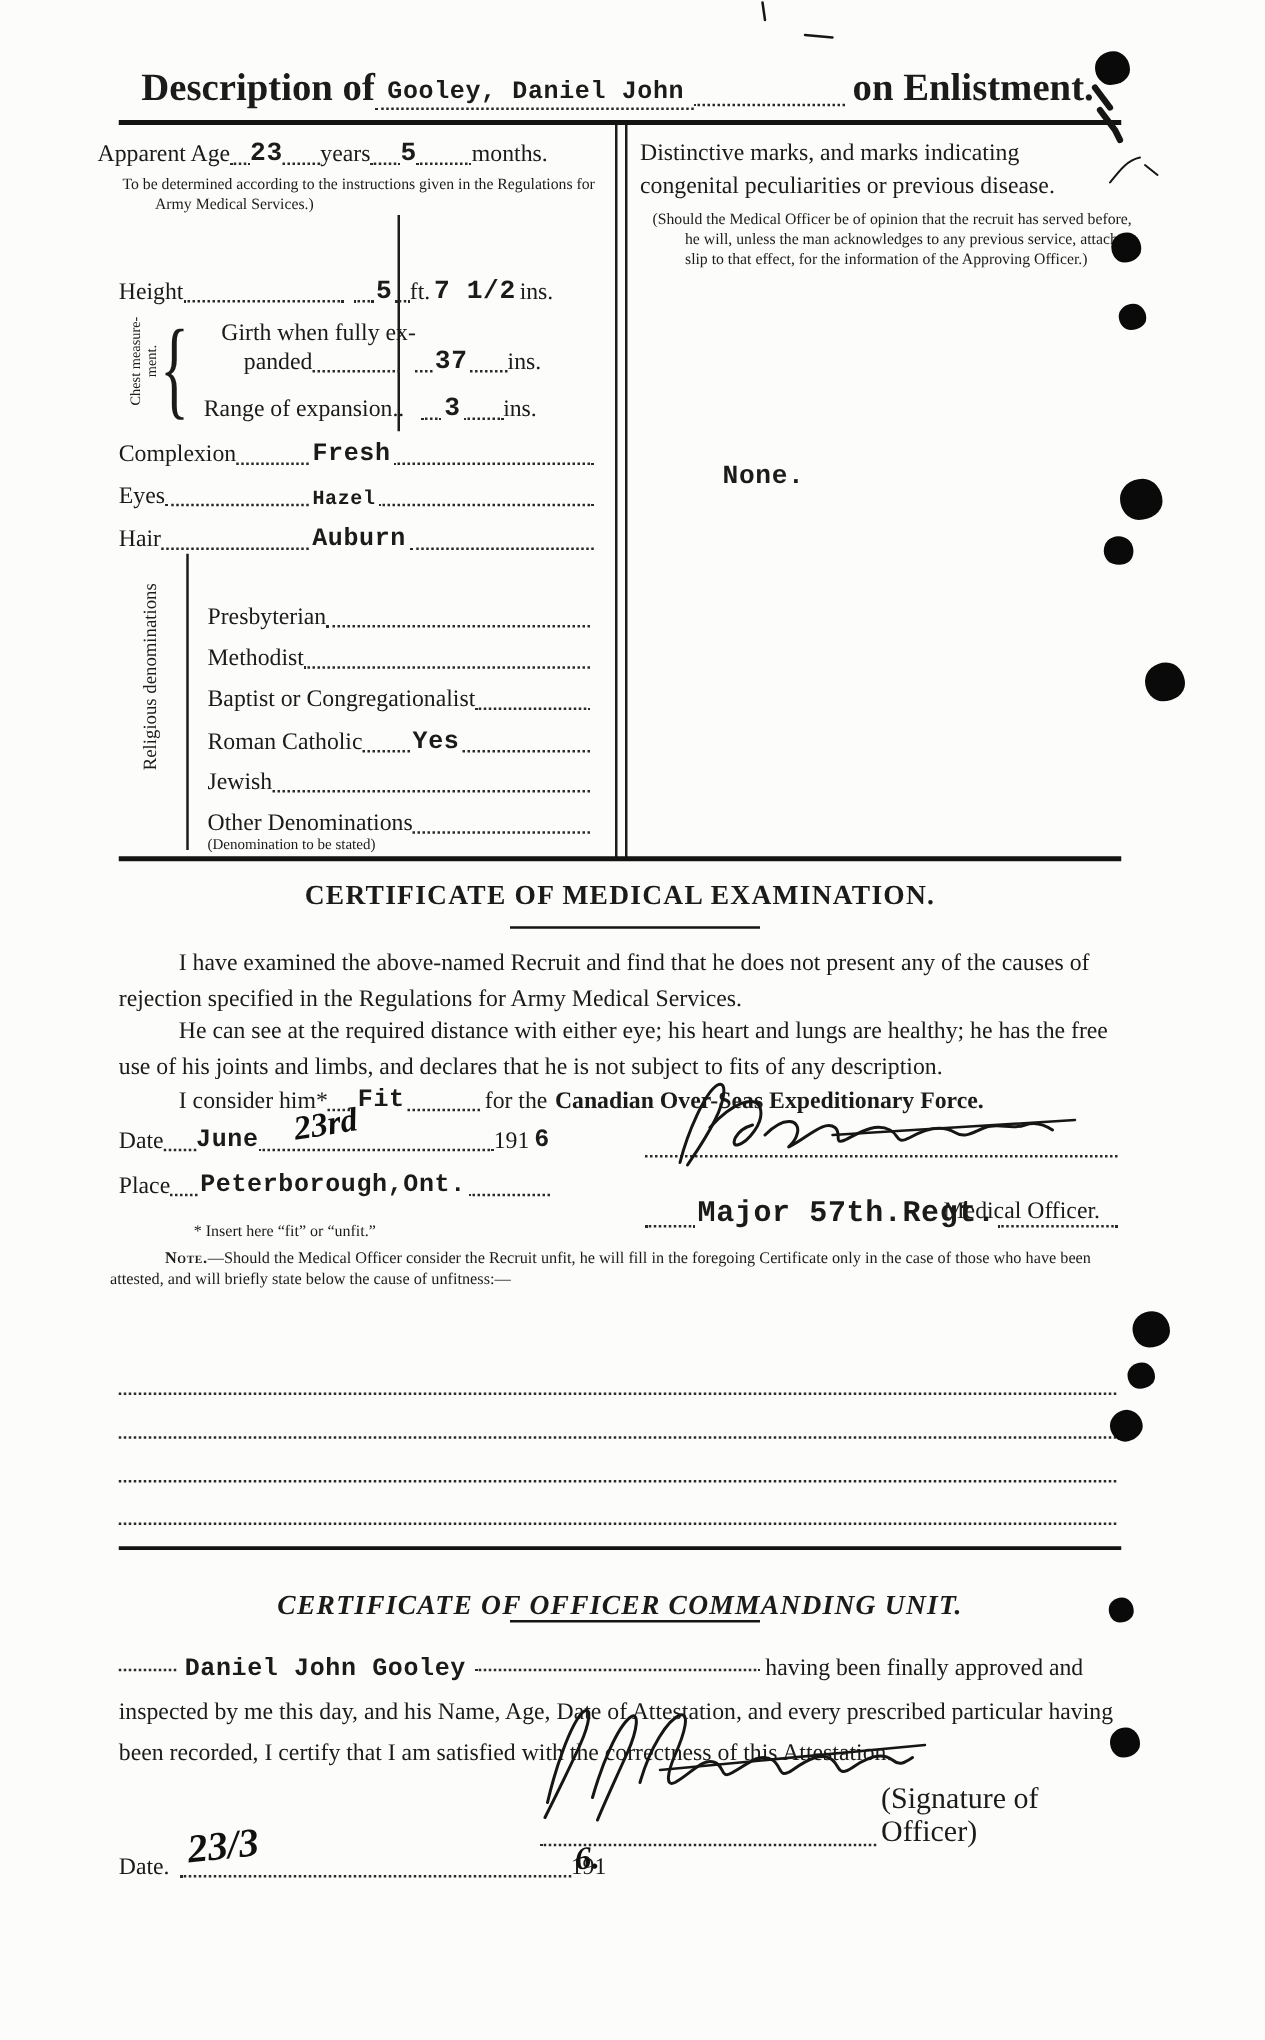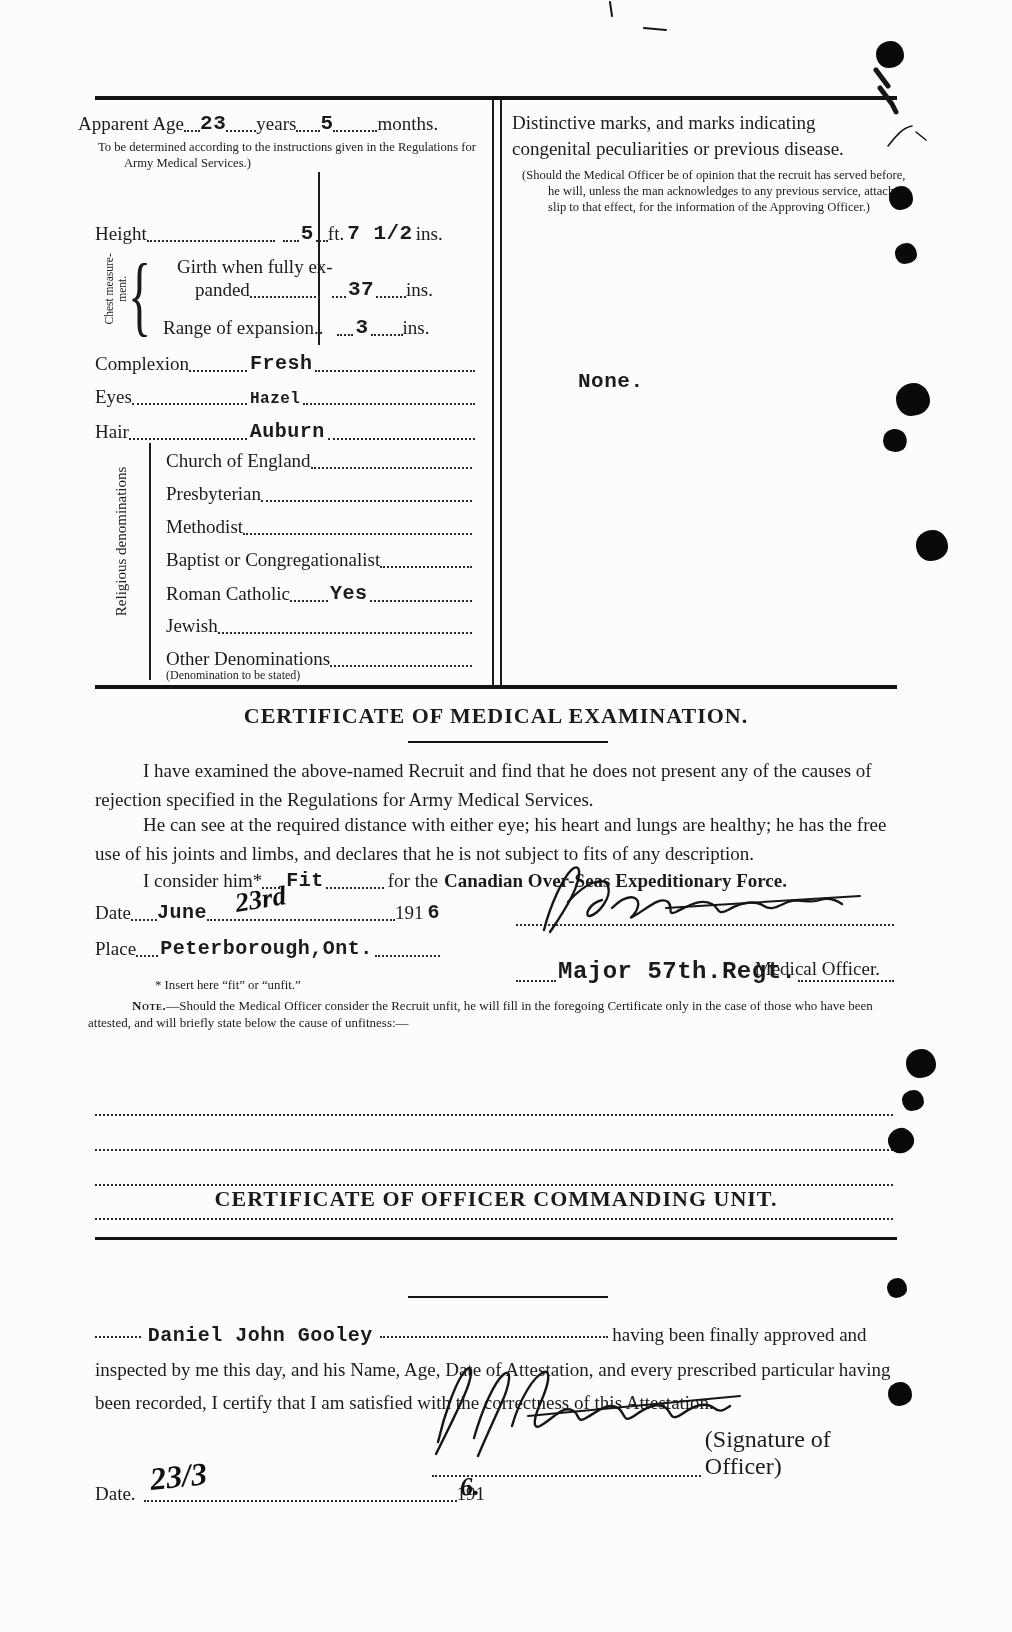--- a/index.html
+++ b/index.html
@@ -24,20 +24,26 @@
   .para{line-height:1.5; text-align:left;}
   .nowrap{white-space:nowrap;}
   .smallcaps{font-variant:small-caps; letter-spacing:.5px;}
   svg.sig path, svg.mark path{fill:none; stroke:#161616; stroke-linecap:round; stroke-linejoin:round;}
 </style>
 </head>
 <body>
 
 <div class="page">
 
+  <div class="abs row" style="left:113px; top:46px; width:762px; height:42px;">
+    <span class="bold nowrap" style="font-size:31px;">Description of</span>
+    <span class="typed" style="font-size:20px; padding:0 8px 1px 10px; border-bottom:2px dotted #2a2a2a;">Gooley, Daniel John</span>
+    <span class="leader lflex"></span>
+    <span class="bold nowrap" style="font-size:31px; padding-left:6px;">on Enlistment.</span>
+  </div>
   <div class="abs rule" style="left:95px; top:96px; width:802px; height:4px;"></div>
 
   <div class="abs" style="left:492px; top:100px; width:6px; height:587px; border-left:2px solid #1c1c1c; border-right:2px solid #1c1c1c;"></div>
 
   <div class="abs row" style="left:78px; top:112px; width:382px;">
     <span>Apparent Age</span>
     <span class="leader" style="width:16px;"></span>
     <span class="typed" style="font-size:21px;">23</span>
     <span class="leader" style="width:30px;"></span>
     <span>years</span>
@@ -97,24 +103,20 @@
   <div class="abs row" style="left:95px; top:420px; width:380px;">
     <span>Hair</span>
     <span class="leader" style="width:118px;"></span>
     <span class="typed" style="font-size:20px; padding:0 3px;">Auburn</span>
     <span class="leader lflex"></span>
   </div>
 
   <div class="abs vlabel" style="left:33px; top:533px; width:176px; font-size:15px;">Religious denominations</div>
   <div class="abs vline" style="left:149px; top:443px; height:237px;"></div>
 
-  <div class="abs row" style="left:166px; top:450px; width:306px;">
-    <span>Church of England</span>
-    <span class="leader lflex"></span>
-  </div>
   <div class="abs row" style="left:166px; top:483px; width:306px;">
     <span>Presbyterian</span>
     <span class="leader lflex"></span>
   </div>
   <div class="abs row" style="left:166px; top:516px; width:306px;">
     <span>Methodist</span>
     <span class="leader lflex"></span>
   </div>
   <div class="abs row" style="left:166px; top:549px; width:306px;">
     <span>Baptist or Congregationalist</span>
@@ -194,21 +196,21 @@
     <span class="smallcaps bold">Note.</span><span>—Should the Medical Officer consider the Recruit unfit, he will fill in the foregoing Certificate only in the case of those who have been attested, and will briefly state below the cause of unfitness:—</span>
   </div>
 
   <div class="abs leader" style="left:95px; top:1113px; width:798px;"></div>
   <div class="abs leader" style="left:95px; top:1148px; width:798px;"></div>
   <div class="abs leader" style="left:95px; top:1183px; width:798px;"></div>
   <div class="abs leader" style="left:95px; top:1217px; width:798px;"></div>
 
   <div class="abs rule" style="left:95px; top:1237px; width:802px; height:3px;"></div>
 
-  <div class="abs cert-heading" style="left:95px; top:1186px; width:802px;">CERTIFICATE OF OFFICER COMMANDING UNIT.</div>
+  <div class="abs cert-heading" style="left:95px; top:1271px; width:802px;font-style:italic;">CERTIFICATE OF OFFICER COMMANDING UNIT.</div>
   <div class="abs rule" style="left:408px; top:1296px; width:200px; height:2px;"></div>
 
   <div class="abs para" style="left:95px; top:1318px; width:802px; line-height:1.75;">
     <span class="leader" style="display:inline-block; width:46px;"></span>
     <span class="typed" style="font-size:20px; padding:0 2px;">Daniel John Gooley</span>
     <span class="leader" style="display:inline-block; width:228px;"></span>
     <span>having been finally approved and inspected by me this day, and his Name, Age, Date of Attestation, and every prescribed particular having been recorded, I certify that I am satisfied with the correctness of this Attestation.</span>
   </div>
 
   <svg class="sig abs" width="340" height="130" viewBox="0 0 340 130" style="left:408px; top:1330px;">

